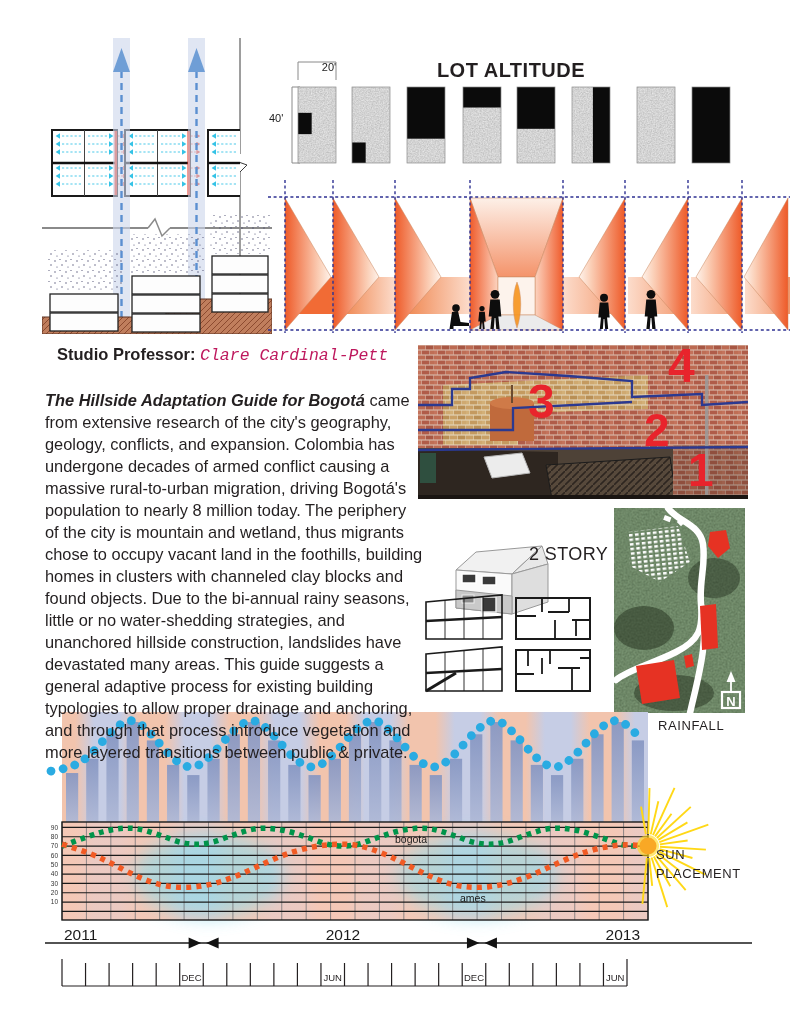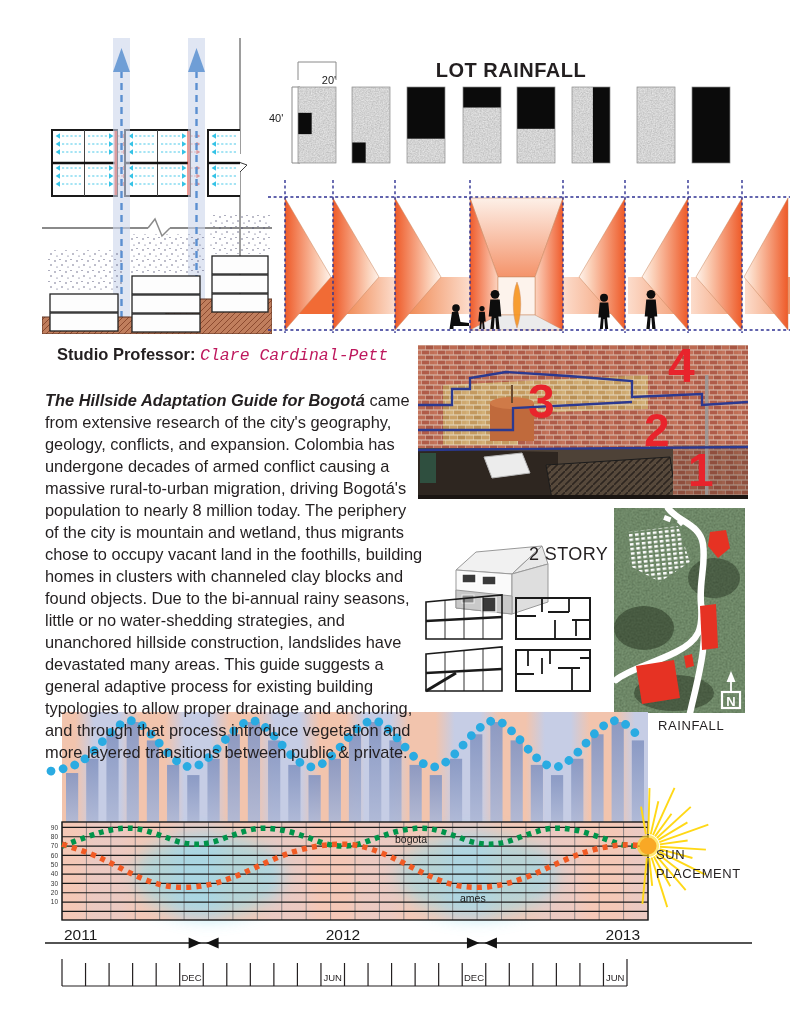--- a/index.html
+++ b/index.html
@@ -1,21 +1,21 @@
 <!DOCTYPE html>
 <html><head>
 <meta charset="utf-8">
 <style>
   html,body{margin:0;padding:0;}
   body{width:791px;height:1024px;position:relative;background:#fff;overflow:hidden;
        font-family:"Liberation Sans",sans-serif;color:#231f20;}
   .abs{position:absolute;}
   .lot-title{left:420px;top:59px;width:182px;text-align:center;font-size:20px;font-weight:700;letter-spacing:.5px;}
   .dim{font-size:11px;color:#222;}
-  .dim20{left:297px;top:74px;width:64px;text-align:center;}
+  .dim20{left:297px;top:61px;width:64px;text-align:center;}
   .dim40{left:269px;top:112px;}
   .studio{left:57px;top:345px;font-size:16.5px;}
   .studio b{font-weight:700;}
   .studio i{font-style:italic;color:#be185d;font-family:Liberation Mono, monospace;}
   .intro{left:45px;top:377px;width:378px;font-size:16.4px;line-height:22px;margin-top:12px;}
   .intro .lead{font-weight:700;font-style:italic;}
   .photo-num{color:#e8242c;font-weight:700;line-height:1;}
   .pn4{left:668px;top:342px;font-size:48px;}
   .pn3{left:528px;top:378px;font-size:48px;}
   .pn2{left:644px;top:407px;font-size:46px;}
@@ -565,21 +565,21 @@
       <line x1="22" y1="283" x2="587" y2="283" stroke="#231f20" stroke-width="1.2"></line>
       <text x="151.47916666666669" y="278" text-anchor="middle" font-size="9.5" fill="#231f20">DEC</text>
       <text x="292.7291666666667" y="278" text-anchor="middle" font-size="9.5" fill="#231f20">JUN</text>
       <text x="433.9791666666667" y="278" text-anchor="middle" font-size="9.5" fill="#231f20">DEC</text>
       <text x="575.2291666666667" y="278" text-anchor="middle" font-size="9.5" fill="#231f20">JUN</text>
     </g>
   <text x="355" y="140" font-size="10.5" fill="#1a1a1a">bogota</text>
   <text x="420" y="199" font-size="10.5" fill="#1a1a1a">ames</text>
 </svg>
 
-<div class="abs lot-title">LOT RAINFALL</div>
+<div class="abs lot-title">LOT ALTITUDE</div>
 <div class="abs dim dim20">20'</div>
 <div class="abs dim dim40">40'</div>
 
 <div class="abs studio">
   <b>Studio Professor:</b>
   <i>Clare Cardinal-Pett</i>
 </div>
 
 <div class="abs intro">
   <span class="lead">The Hillside Adaptation Guide for Bogotá</span><span> came from extensive research of the city's geography, geology, conflicts, and expansion. Colombia has undergone decades of armed conflict causing a massive rural-to-urban migration, driving Bogotá's population to nearly 8 million today. The periphery of the city is mountain and wetland, thus migrants chose to occupy vacant land in the foothills, building homes in clusters with channeled clay blocks and found objects. Due to the bi-annual rainy seasons, little or no water-shedding strategies, and unanchored hillside construction, landslides have devastated many areas. This guide suggests a general adaptive process for existing building typologies to allow proper drainage and anchoring, and through that process introduce vegetation and more layered transitions between public &amp; private.</span>

